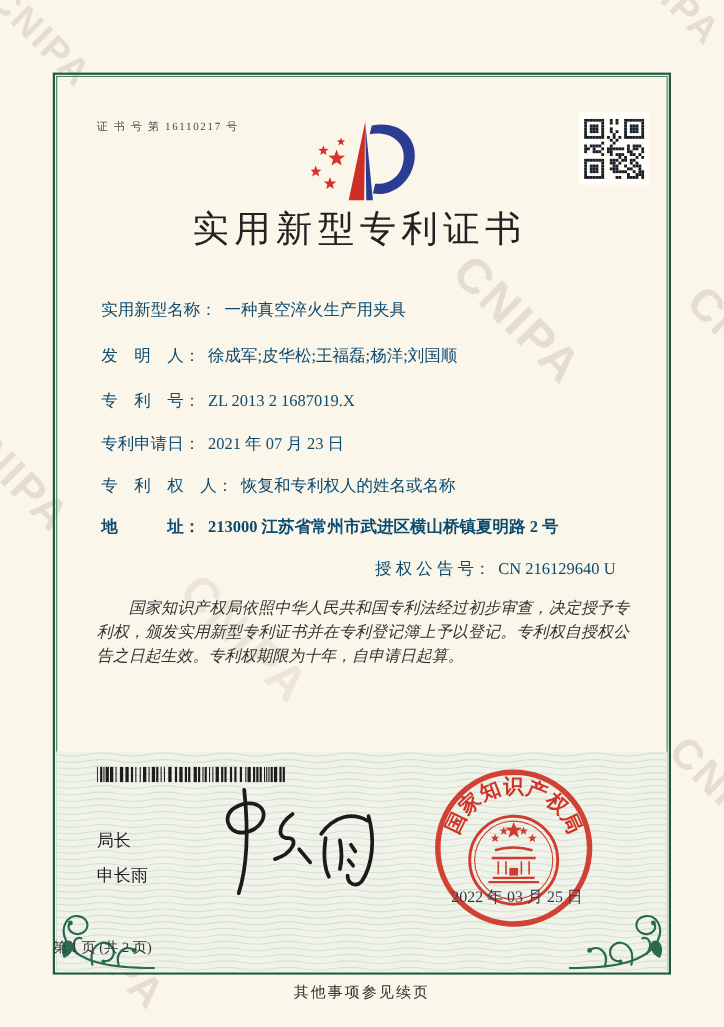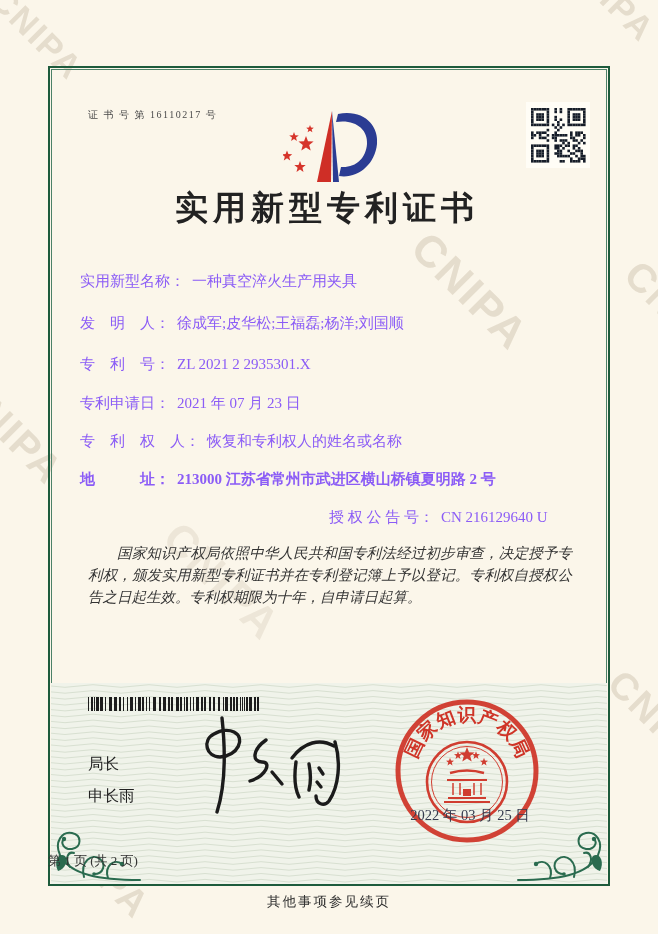--- a/index.html
+++ b/index.html
@@ -11,25 +11,25 @@
       color:rgba(183,168,144,.32);transform:rotate(45deg);letter-spacing:2px;white-space:nowrap;
       pointer-events:none;}
   
   .frame{position:absolute;left:48px;top:66px;width:558px;height:816px;
          border:2px solid #1d5b3c;z-index:1;}
   .frame-inner{position:absolute;inset:1px;border:1px solid #4c8168;}
   
   .certno{position:absolute;left:88px;top:108px;font-size:10px;color:#4a4a4a;
           letter-spacing:1.5px;z-index:2;}
   .title{position:absolute;left:48px;top:186px;width:558px;text-align:center;
-         font-size:33px;font-weight:700;letter-spacing:5px;color:#222;z-index:2;}
+         font-size:33px;font-weight:400;letter-spacing:5px;color:#222;z-index:2;}
   .logo{position:absolute;left:283px;top:104px;z-index:2;}
   .qrbox{position:absolute;left:526px;top:102px;width:64px;height:66px;background:#fffdf6;z-index:2;}
   .qrbox svg{position:absolute;left:5px;top:6px;}
-  .row{position:absolute;left:80px;font-size:15px;color:#8b5cf6;white-space:nowrap;z-index:2;}
+  .row{position:absolute;left:92px;font-size:15px;color:#0c4a6e;white-space:nowrap;z-index:2;}
   .fv{margin-left:7px;}
   .rightcol{position:absolute;left:249px;top:0;}
   .notice{position:absolute;left:88px;top:542px;width:484px;font-size:14.5px;line-height:22px;
           font-style:italic;color:#333;text-align:justify;z-index:2;}
   .notice p{margin:0;text-indent:2em;}
   
   .waves{position:absolute;left:51px;top:683px;z-index:1;}
   .flourish{position:absolute;z-index:2;}
   .flourish.right{transform:scaleX(-1);}
   .barcode{position:absolute;left:88px;top:697px;z-index:3;}
@@ -350,21 +350,21 @@
 
   <div class="title">实用新型专利证书</div>
 
   <div class="row" style="top:272px;">
     <span class="fl">实用新型名称：</span><span class="fv">一种真空淬火生产用夹具</span>
   </div>
   <div class="row" style="top:314px;">
     <span class="fl">发　明　人：</span><span class="fv">徐成军;皮华松;王福磊;杨洋;刘国顺</span>
   </div>
   <div class="row" style="top:355px;">
-    <span class="fl">专　利　号：</span><span class="fv">ZL 2021 2 2935301.X</span>
+    <span class="fl">专　利　号：</span><span class="fv">ZL 2013 2 1687019.X</span>
   </div>
   <div class="row" style="top:394px;">
     <span class="fl">专利申请日：</span><span class="fv">2021 年 07 月 23 日</span>
   </div>
   <div class="row" style="top:432px;">
     <span class="fl">专　利　权　人：</span><span class="fv">恢复和专利权人的姓名或名称</span>
   </div>
   <div class="row" style="top:470px;font-weight:bold;">
     <span class="fl">地　　　址：</span><span class="fv">213000 江苏省常州市武进区横山桥镇夏明路 2 号</span>
   </div>

